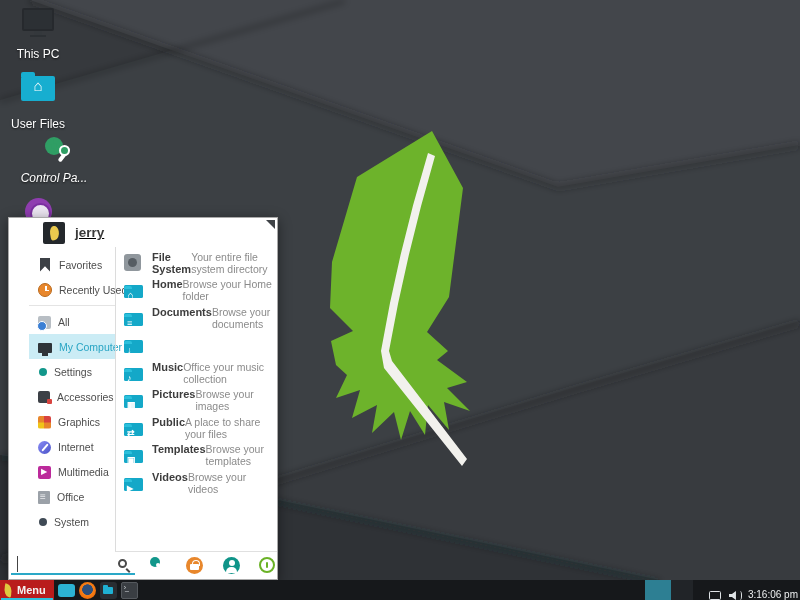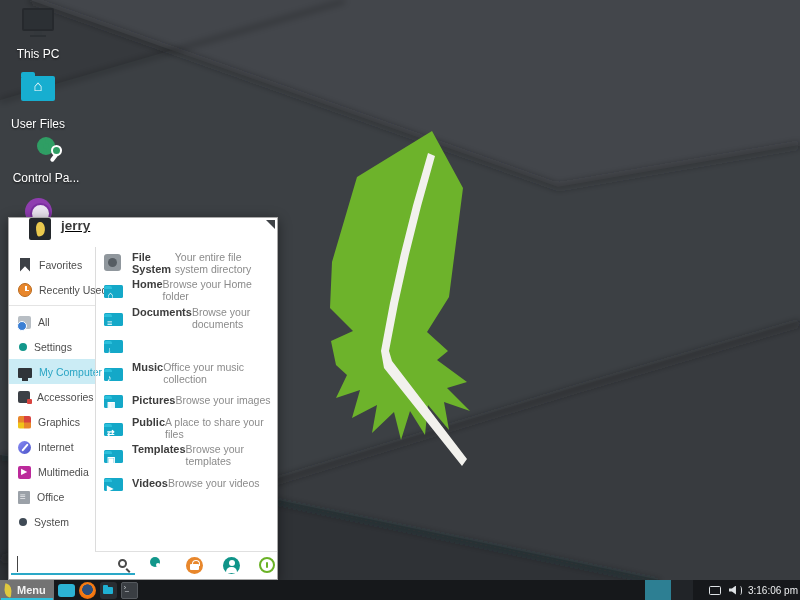--- a/index.html
+++ b/index.html
@@ -29,28 +29,28 @@
   
   .ic-help { width:27px; height:27px; background:#8f3db0; border-radius:50%; }
   .ic-help::after { content:""; position:absolute; left:5px; top:5px; width:17px; height:17px; background:#ece6f2; border-radius:50%; border:2px solid #7b2fa0; }
 
   
   #menu { position:absolute; left:8px; top:217px; width:270px; height:363px; background:#fff;
           border:1px solid #a9a9a9; box-shadow:0 3px 12px rgba(0,0,0,.45); z-index:5;
           display:flex; flex-direction:column; }
   #menu .grip { position:absolute; top:2px; right:2px; width:0; height:0;
                 border-top:9px solid #3f4347; border-left:9px solid transparent; }
-  .mhead { height:29px; display:flex; padding-left:20px; flex:none;text-decoration:underline; }
+  .mhead { height:29px; display:flex; align-items:center; padding-left:34px; flex:none;text-decoration:underline; }
   .avatar { width:22px; height:22px; background:#24282c; border-radius:2px; position:relative; }
   .avatar::after { content:""; position:absolute; left:7px; top:4px; width:9px; height:14px;
                    background:#eac94e; border-radius:55% 45% 60% 20%; transform:rotate(-10deg); }
   .uname { margin-left:10px; font-size:13.5px; font-weight:bold; color:#3a3a3a; }
 
   .mbody { flex:1; display:flex; min-height:0; }
-  .sidebar { width:86px; flex:none; padding-top:5px; }
+  .sidebar { width:86px; flex:none; padding-top:5px;margin-left:20px; }
   .cat { height:25px; display:flex; align-items:center; padding-left:9px; cursor:default; }
   .cat .cl { margin-left:7px; font-size:10.5px; color:#4d4d4d; white-space:nowrap; }
   .cat.selected { background:#cbecf5; }
   .cat.selected .cl { color:#2aa5c4; }
   .sep { height:1px; background:#e4e4e4; margin:3px 0; }
 
   .ci { width:15px; height:15px; flex:none; position:relative; display:inline-block; }
   .ic-bookmark { width:10px; height:14px; margin:0 2px; background:#3c4046;
                  clip-path:polygon(0 0,100% 0,100% 100%,50% 62%,0 100%); }
   .ic-clock { width:14px; height:14px; background:#e8872c; border:1px solid #b96a1e; border-radius:50%; }
@@ -113,35 +113,35 @@
   .fic-lock::after { content:""; position:absolute; left:4px; top:7px; width:9px; height:6px; background:#fff; border-radius:1px; }
   .fic-user { left:214px; background:#0f9488; border-radius:50%; }
   .fic-user::before { content:""; position:absolute; left:5.5px; top:3px; width:6px; height:6px; background:#fff; border-radius:50%; }
   .fic-user::after { content:""; position:absolute; left:3px; top:10px; width:11px; height:6px; background:#fff; border-radius:5px 5px 0 0; }
   .fic-power { left:250px; border:2.5px solid #6ab226; border-radius:50%; width:16px; height:16px; }
   .fic-power::after { content:""; position:absolute; left:4.5px; top:2.5px; width:2.5px; height:6px; background:#6ab226; border-radius:1px; }
 
   
   #taskbar { position:absolute; left:0; bottom:0; width:800px; height:20px; background:#16181b;
              display:flex; align-items:center; z-index:6; }
-  .menubtn { height:20px; display:flex; align-items:center; padding:0 8px 0 4px; position:relative; cursor:pointer; background:#737373; }
+  .menubtn { height:20px; display:flex; align-items:center; padding:0 8px 0 4px; position:relative; cursor:pointer; background:#b91c1c; }
   .menubtn::after { content:""; position:absolute; left:1px; right:1px; bottom:0; height:2px; background:#2fc1de; }
   .ic-feather-small { width:8px; height:13px; background:#dfc83f; border-radius:0 80% 10% 80%; transform:rotate(12deg); margin-right:5px; }
   .menubtn span { font-size:11px; font-weight:bold; color:#f2f2f2; }
   .tlaunch { width:17px; height:17px; margin-left:4px; position:relative; cursor:pointer; }
   .ic-chat { background:#2cb3d4; border-radius:3px; height:13px; margin-top:1px; }
   .ic-chat::after { content:""; position:absolute; left:3px; bottom:-3px; border:3px solid transparent; border-top-color:#2cb3d4; }
   .ic-firefox { border-radius:50%; background:radial-gradient(circle at 50% 45%, #2c4e7c 40%, #f57f17 44%, #e65c00 100%); }
   .ic-files { background:#292d32; border-radius:3px; }
   .ic-files::after { content:""; position:absolute; left:3.5px; top:5px; width:10px; height:7px; background:#1fb0d2; border-radius:1px; }
   .ic-files::before { content:""; position:absolute; left:3.5px; top:3.5px; width:5px; height:3px; background:#1fb0d2; border-radius:1px 1px 0 0; }
   .ic-term { background:#3a3e43; border:1px solid #55595e; border-radius:2px; }
   .ic-term::after { content:"›_"; position:absolute; left:2px; top:1px; font-size:7px; color:#d6dade; letter-spacing:-1px; }
 
-  .tray { margin-left:auto; display:flex; align-items:center; height:20px; }
+  .tray { margin-left:auto; display:flex; align-items:flex-end; height:20px; }
   .pager { width:26px; height:20px; background:#2d7f93; cursor:pointer; }
   .pager2 { width:22px; height:20px; background:#212428; cursor:pointer; }
   .ic-display { width:12px; height:9px; border:1.5px solid #dfe3e6; border-radius:1.5px; margin-left:16px; cursor:pointer; }
   .ic-volume { width:9px; height:9px; background:#dfe3e6; margin-left:8px; cursor:pointer;
                clip-path:polygon(0 33%,3px 33%,7px 0,7px 100%,3px 67%,0 67%); position:relative; }
   .ic-volume2 { width:4px; height:9px; margin-left:0px; border-right:1.5px solid #dfe3e6; border-radius:0 50% 50% 0; cursor:pointer;}
   .clock { font-size:10px; color:#eceeef; margin:0 2px 0 6px; white-space:nowrap; cursor:pointer; }
 </style>
 </head>
 <body>
@@ -175,21 +175,21 @@
 </svg>
 
 <div class="dicon" style="left:0; top:8px;">
   <span class="dart ic-thispc"></span>
   <span class="dlabel">This PC</span>
 </div>
 <div class="dicon" style="left:0; top:70px;">
   <span class="dart ic-userfiles"></span>
   <span class="dlabel">User Files</span>
 </div>
-<div class="dicon" style="left:8px; top:133px;">
+<div class="dicon" style="left:16px; top:133px;font-style:italic;">
   <span class="dart ic-controlpanel"></span>
   <span class="dlabel">Control Pa...</span>
 </div>
 <div class="dicon" style="left:0; top:198px; z-index:3;">
   <span class="dart ic-help"></span>
 </div>
 
 <div id="menu">
   <div class="grip"></div>
 
@@ -206,27 +206,27 @@
       </div>
       <div class="cat">
         <span class="ci ic-clock"></span>
         <span class="cl">Recently Used</span>
       </div>
       <div class="sep"></div>
       <div class="cat">
         <span class="ci ic-all"></span>
         <span class="cl">All</span>
       </div>
-      <div class="cat">
-        <span class="ci ic-gear-teal gear"></span>
-        <span class="cl">Settings</span>
-      </div>
       <div class="cat selected">
         <span class="ci ic-monitor"></span>
         <span class="cl">My Computer</span>
+      </div>
+      <div class="cat">
+        <span class="ci ic-gear-teal gear"></span>
+        <span class="cl">Settings</span>
       </div>
       <div class="cat">
         <span class="ci ic-accessories"></span>
         <span class="cl">Accessories</span>
       </div>
       <div class="cat">
         <span class="ci ic-graphics"></span>
         <span class="cl">Graphics</span>
       </div>
       <div class="cat">

